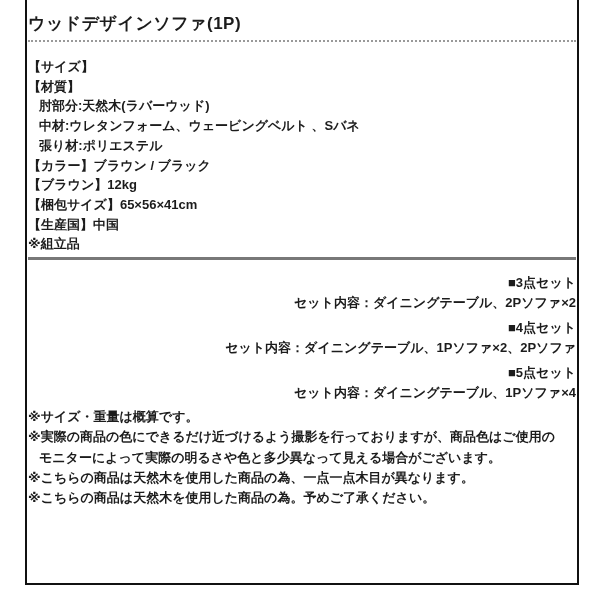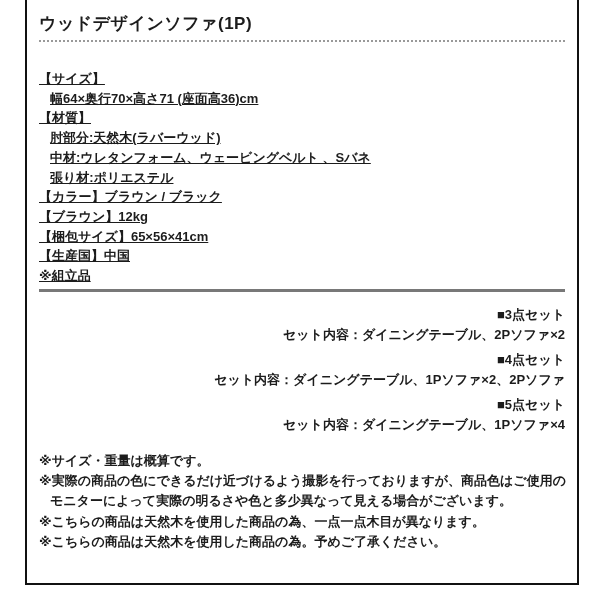--- a/index.html
+++ b/index.html
@@ -13,72 +13,70 @@
   }
   .sheet {
     position: relative;
     margin-left: 25px;
     width: 554px;
     height: 585px;
     box-sizing: border-box;
     border: 2px solid #111111;
     border-top: none;
     background: #ffffff;
-    padding: 0 12px;
+    padding: 0 1px;
     overflow: hidden;
   }
   .title {
     margin: 14px 0 0 0;
     font-size: 17px;
     line-height: 19px;
     font-weight: bold;
     letter-spacing: 0.5px;
     padding-bottom: 7px;
     border-bottom: 2px dotted #999999;
   }
   .specs {
-    margin-top: 27px;
+    margin-top: 15px;
     font-size: 13px;
     line-height: 19.7px;
     font-weight: bold;
-    text-decoration: underline;
   }
   .specs .line { white-space: pre; }
   .indent { padding-left: 11px; }
   .divider {
     border: none;
     border-top: 3px solid #787878;
     margin: 3px 0 0 0;
   }
   .sets {
     margin-top: 13px;
     font-size: 13px;
     line-height: 20px;
     font-weight: bold;
     text-align: right;
   }
   .set + .set { margin-top: 5px; }
   .notes {
-    margin-top: 16px;
+    margin-top: 4px;
     font-size: 13px;
     line-height: 20.3px;
     font-weight: bold;
   }
   .notes .line { white-space: pre; }
 </style>
 </head>
 <body>
 
 <div class="sheet">
 
   <h1 class="title">ウッドデザインソファ(1P)</h1>
 
   <div class="specs">
     <div class="line">【サイズ】</div>
-    <div class="line indent">幅64×奥行70×高さ71 (座面高36)cm</div>
     <div class="line">【材質】</div>
     <div class="line indent">肘部分:天然木(ラバーウッド)</div>
     <div class="line indent">中材:ウレタンフォーム、ウェービングベルト 、Sバネ</div>
     <div class="line indent">張り材:ポリエステル</div>
     <div class="line">【カラー】ブラウン / ブラック</div>
     <div class="line">【ブラウン】12kg</div>
     <div class="line">【梱包サイズ】65×56×41cm</div>
     <div class="line">【生産国】中国</div>
     <div class="line">※組立品</div>
   </div>

